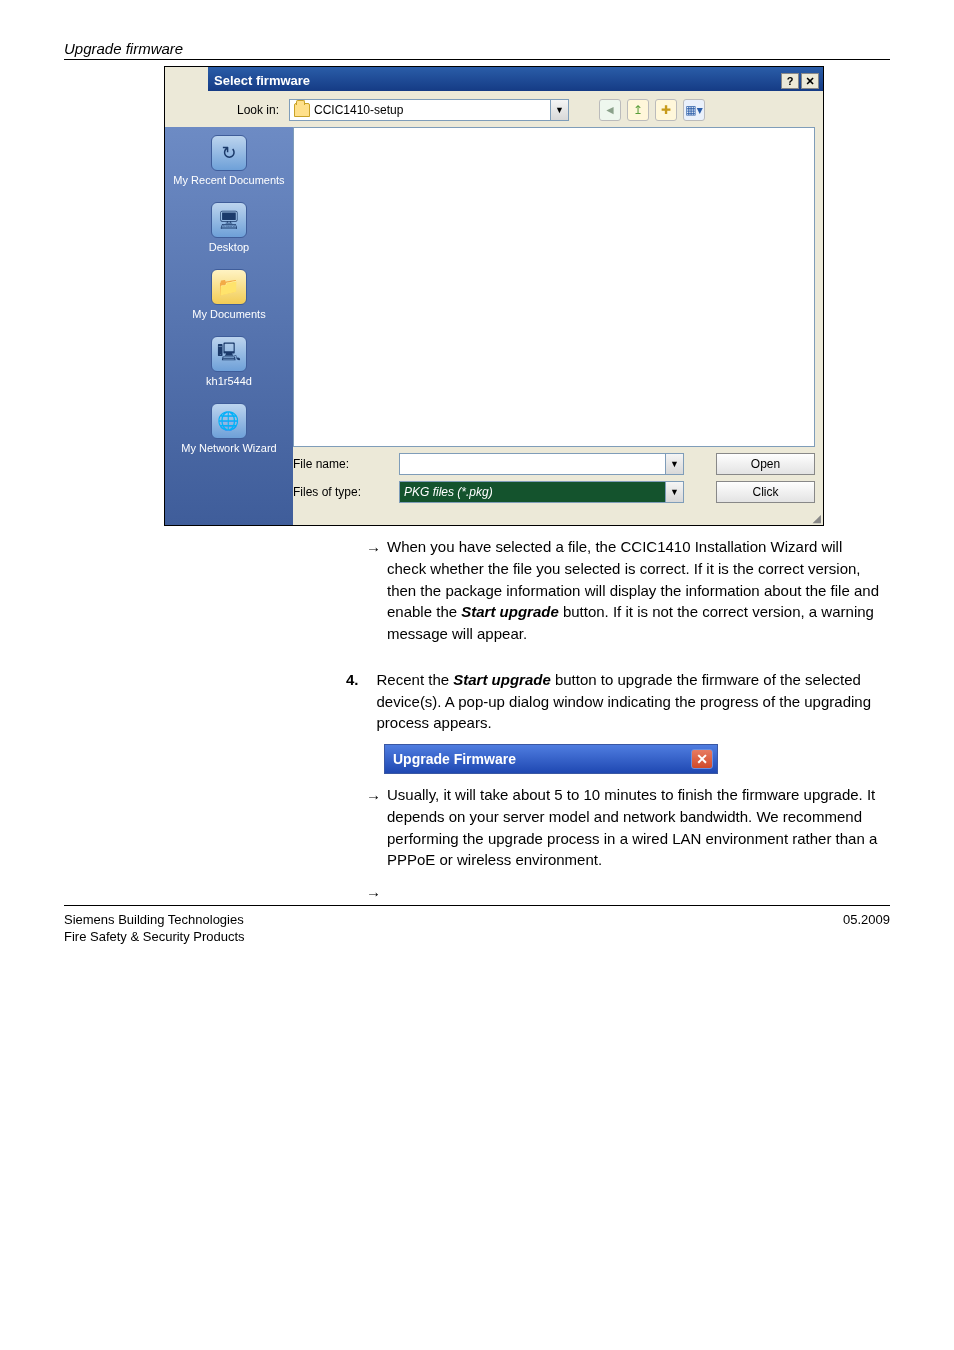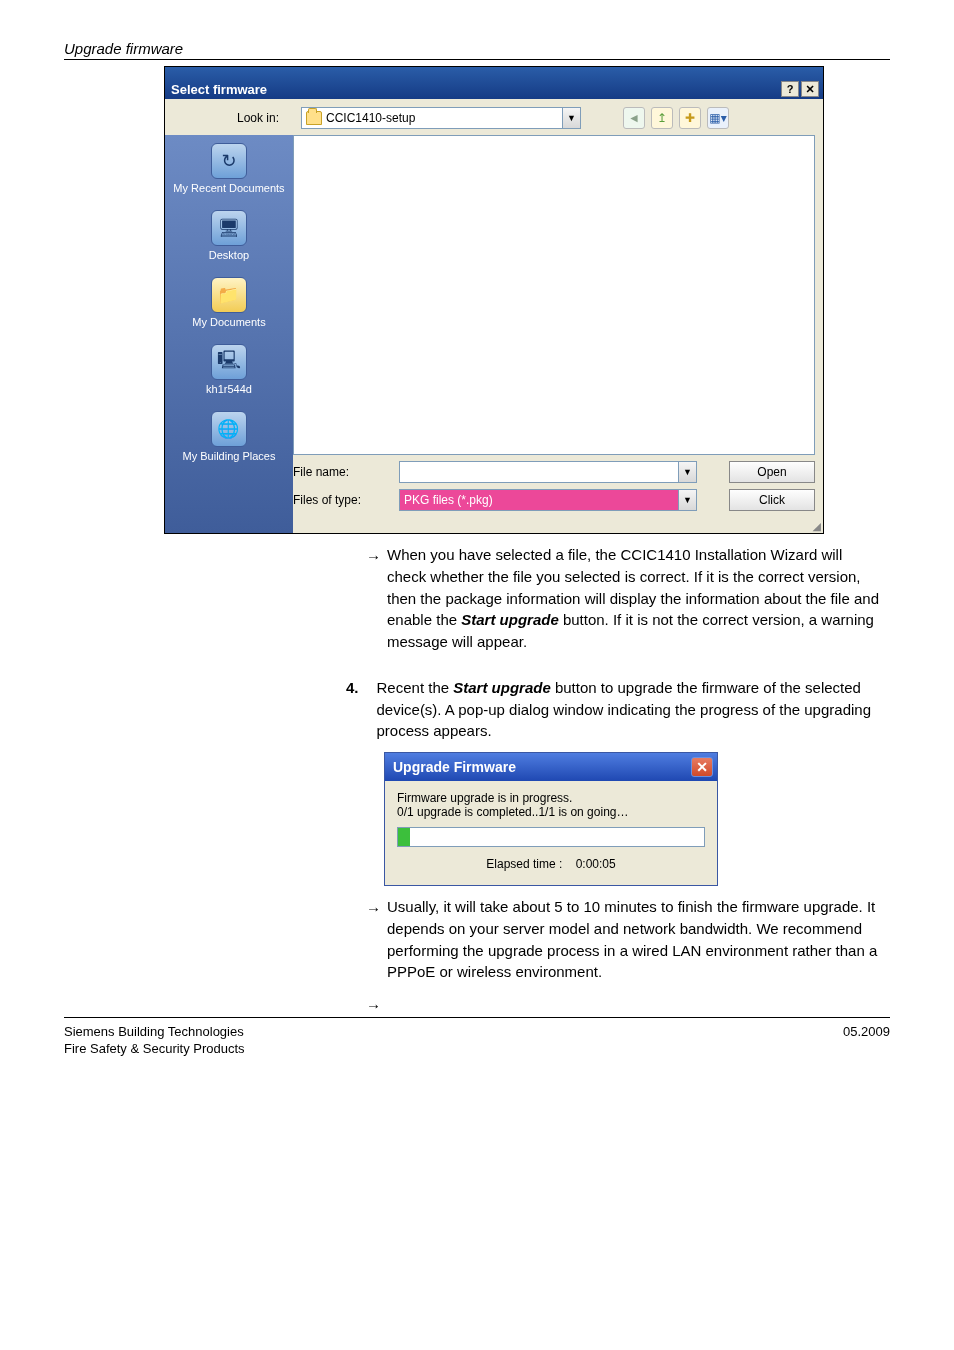--- a/index.html
+++ b/index.html
@@ -25,40 +25,41 @@
   .file-dialog {
     margin-left: 100px;
     width: 660px;
     border: 1px solid #000;
     background: #ece9d8;
     font-family: Tahoma, Arial, sans-serif;
     font-size: 12px;
   }
   .titlebar {
     display: flex;
-    align-items: flex-end;
+    align-items: flex-start;
     justify-content: space-between;
     background: linear-gradient(180deg,#2a5da8,#153b85);
     color: #fff;
-    padding: 14px 4px 2px 6px;
+    padding: 6px 4px 2px 6px;
     font-weight: bold;
     font-size: 13px;
+    margin-left: 43px;
   }
   .title-btns { display:flex; gap:2px; }
   .title-btn {
     width:18px; height:16px;
     background:#ece9d8;
     border:1px solid #888;
     display:flex;align-items:center;justify-content:center;
     color:#000;font-size:11px;font-weight:bold;
   }
   .lookin-row {
     display:flex; align-items:center;
     padding: 8px 8px 6px 8px;
-    gap:18px;
+    gap:6px;
   }
   .lookin-label { width: 110px; text-align:right; padding-right:4px; color:#000; }
   .lookin-select {
     flex:0 0 280px;
     height:22px;
     background:#fff;
     border:1px solid #7f9db9;
     display:flex; align-items:center;
     padding:8px 4px; gap:4px;
     position:relative;
@@ -110,24 +111,24 @@
     min-height:320px;
   }
   .bottom-rows { padding:6px 8px 10px 0; display:flex; }
   .bottom-fields { flex:1; display:flex; flex-direction:column; gap:6px; }
   .brow { display:flex; align-items:center; gap:20px; }
   .brow label { width:86px; }
   .brow .combo {
     flex:1; height:22px; background:#fff; border:1px solid #7f9db9;
     display:flex;align-items:center;padding:0 4px;position:relative;
   }
-  .brow .combo.sel { background:#ec4899;color:#fff;}
+  .brow .combo.sel { background:#14532d;color:#fff;font-style:italic;}
   .brow .combo .dd-arrow{background:linear-gradient(180deg,#f5f5f5,#d8d8d8);border-left:1px solid #7f9db9;}
   .dlg-btn {
-    width:86px;height:22px;margin-left:12px;
+    width:99px;height:22px;margin-left:12px;
     background:linear-gradient(180deg,#fefefe,#e3e3e3);
     border:1px solid #888;
     display:flex;align-items:center;justify-content:center;
   }
   .resize-grip {
     height:12px; display:flex; justify-content:flex-end; padding-right:2px;
     color:#888;font-size:11px;line-height:10px;
   }
   
   .content { margin-left: 220px; margin-right: 10px; }
@@ -209,21 +210,21 @@
         <div class="sitem">
           <div class="sicon docs">📁</div>
           <div>My Documents</div>
         </div>
         <div class="sitem">
           <div class="sicon">🖳</div>
           <div>kh1r544d</div>
         </div>
         <div class="sitem">
           <div class="sicon">🌐</div>
-          <div>My Building Places</div>
+          <div>My Network Wizard</div>
         </div>
       </div>
       <div style="flex:1;display:flex;flex-direction:column;">
         <div class="file-pane"></div>
         <div class="bottom-rows">
           <div class="bottom-fields">
             <div class="brow">
               <label>File name:</label>
               <div class="combo">
                 <span></span>
@@ -259,32 +260,20 @@
       <span>
         <span>Recent the </span><span class="boldit">Start upgrade</span><span> button to upgrade the firmware of the selected device(s). A pop-up dialog window indicating the progress of the upgrading process appears.</span>
       </span>
     </div>
 
     <div class="progress-dialog">
       <div class="progress-title">
         <span>Upgrade Firmware</span>
         <div class="closebox">✕</div>
       </div>
-      <div class="progress-body">
-        <div>Firmware upgrade is in progress.</div>
-        <div>0/1 upgrade is completed..1/1 is on going…</div>
-        <div class="progress-bar">
-          <div class="progress-fill"></div>
-        </div>
-        <div class="elapsed">
-          <span>Elapsed time :</span>
-          &nbsp;&nbsp;
-          <span>0:00:05</span>
-        </div>
-      </div>
     </div>
 
     <div class="bullet-row">
       <span class="arrow">→</span>
       <span>Usually, it will take about 5 to 10 minutes to finish the firmware upgrade. It depends on your server model and network bandwidth. We recommend performing the upgrade process in a wired LAN environment rather than a PPPoE or wireless environment.</span>
     </div>
     <div class="bullet-row">
       <span class="arrow">→</span>
     </div>
   </div>

